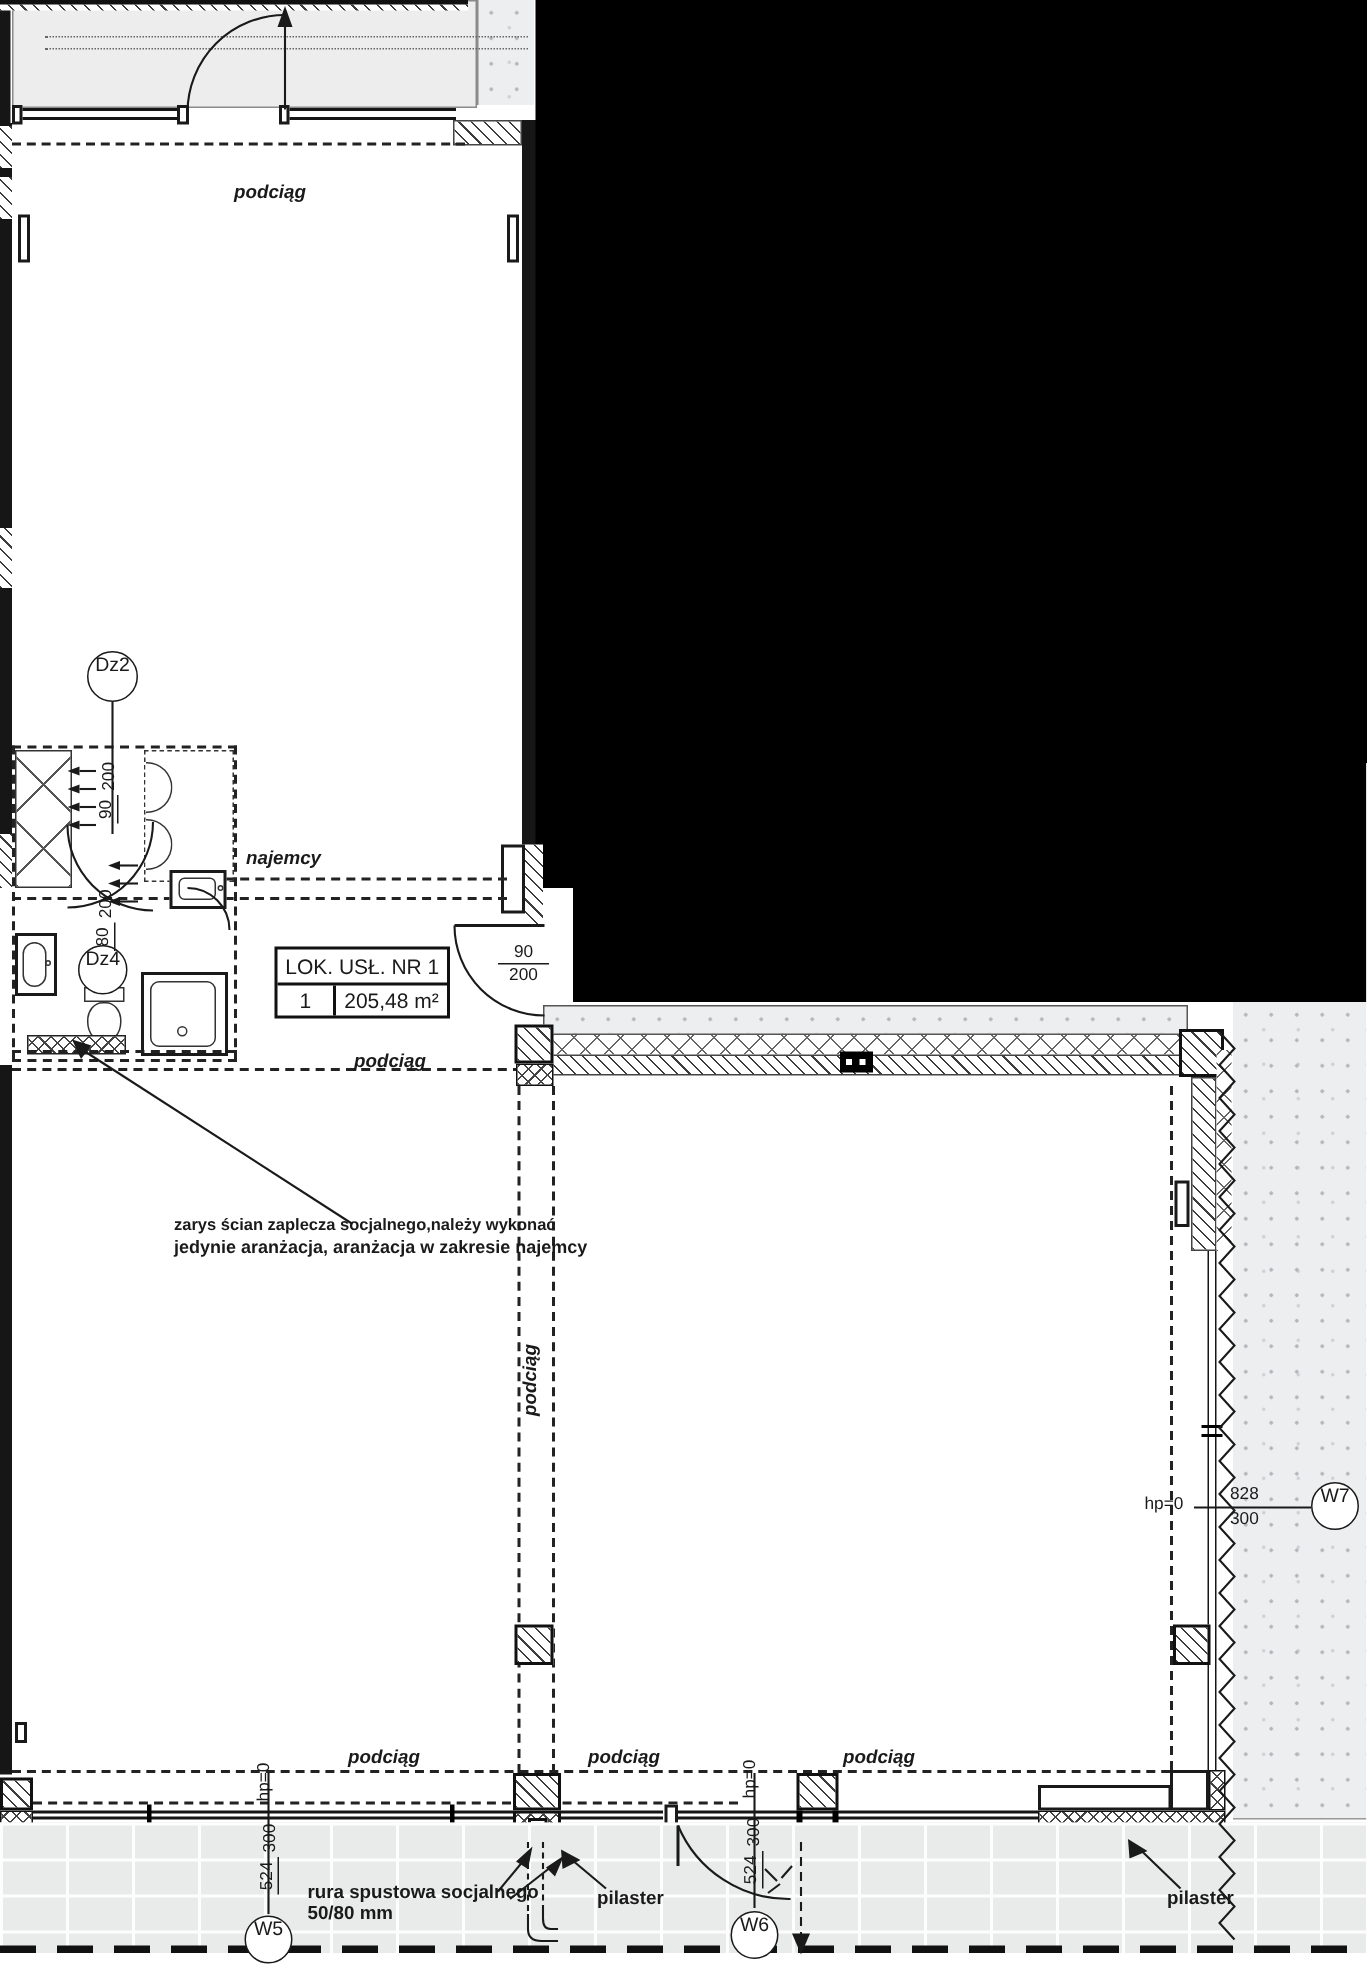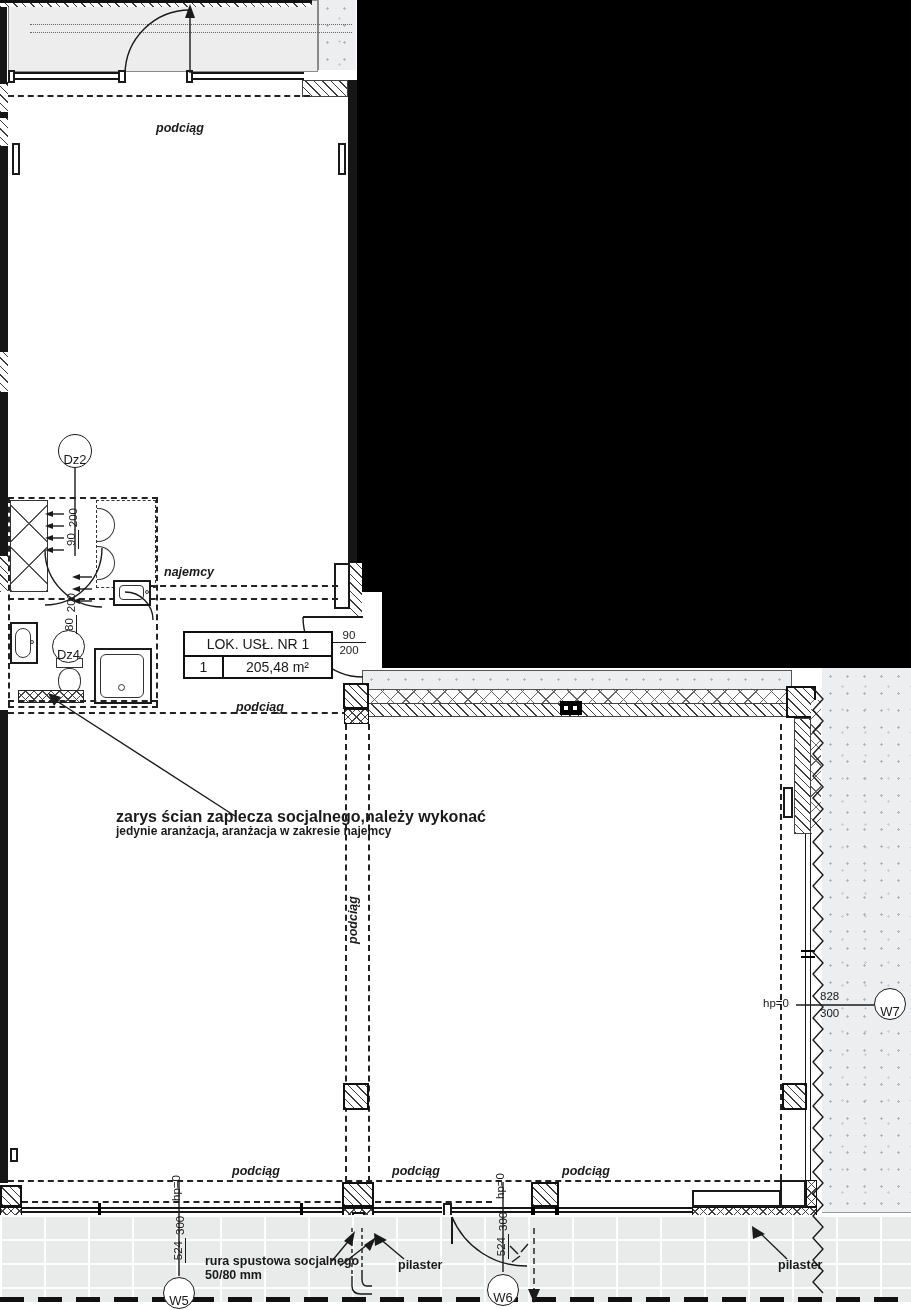--- a/index.html
+++ b/index.html
@@ -28,21 +28,21 @@
       linear-gradient(90deg,#fdfdfd 2px,transparent 2px);
       background-size:44px 24px;}
   .dh{border-top:2px dashed #222;height:0;}
   .dv{border-left:2px dashed #222;width:0;}
   .dbl{border-top:2px solid #161616;border-bottom:2px solid #161616;background:#fff;}
   .txt{font-size:12.5px;font-weight:600;line-height:14px;white-space:nowrap;}
   .it{font-style:italic;}
   .dim{font-size:11.5px;font-weight:400;line-height:12px;white-space:nowrap;}
   .rot{transform:rotate(-90deg);transform-origin:center;}
   .circ{border:1.6px solid #1a1a1a;border-radius:50%;background:#fff;display:flex;
-        align-items:flex-end;justify-content:center;font-size:13px;font-weight:400;}
+        align-items:flex-start;justify-content:center;font-size:13px;font-weight:400;}
   .fracV{display:flex;flex-direction:row;align-items:center;justify-content:center;gap:0;}
   .fracV .num{border-bottom:1.6px solid #1a1a1a;padding:0 3px 1px;}
   .fracV .den{padding:1px 3px 0;}
   .ctr{display:flex;align-items:center;justify-content:center;text-align:center;}
   .tbl{border:2px solid #111;background:#fff;font-size:14px;}
   .tbl .hdr{border-bottom:2px solid #111;text-align:center;padding:3px 0;}
   .tbl .row{display:flex;}
   .tbl .c1{width:37px;border-right:2px solid #111;text-align:center;padding:2px 0;}
   .tbl .c2{flex:1;text-align:center;padding:2px 0;}
 </style>
@@ -215,32 +215,32 @@
 
   <div class="abs txt it ctr" style="left:150px;top:121px;width:60px;height:14px;">podciąg</div>
   <div class="abs txt it ctr" style="left:232px;top:700px;width:56px;height:14px;">podciąg</div>
   <div class="abs txt it ctr rot" style="left:318px;top:913px;width:70px;height:14px;">podciąg</div>
   <div class="abs txt it ctr" style="left:228px;top:1164px;width:56px;height:14px;">podciąg</div>
   <div class="abs txt it ctr" style="left:388px;top:1164px;width:56px;height:14px;">podciąg</div>
   <div class="abs txt it ctr" style="left:558px;top:1164px;width:56px;height:14px;">podciąg</div>
   <div class="abs txt it" style="left:164px;top:565px;">najemcy</div>
 
   <div class="abs" style="left:116px;top:810px;width:252px;text-align:center;">
-    <div class="txt" style="font-size:16px;">zarys ścian zaplecza socjalnego,należy wykonać</div>
+    <div class="txt" style="font-size:11px;">zarys ścian zaplecza socjalnego,należy wykonać</div>
     <div class="txt" style="font-size:12px;">jedynie aranżacja, aranżacja w zakresie najemcy</div>
   </div>
 
   <div class="abs" style="left:205px;top:1254px;width:160px;">
     <div class="txt">rura spustowa socjalnego</div>
     <div class="txt">50/80 mm</div>
   </div>
   <div class="abs txt" style="left:398px;top:1258px;">pilaster</div>
   <div class="abs txt" style="left:778px;top:1258px;">pilaster</div>
 
-  <div class="abs tbl" style="left:183px;top:631px;width:150px;">
+  <div class="abs tbl" style="left:183px;top:631px;width:117px;">
     <div class="hdr">LOK. USŁ. NR 1</div>
     <div class="row">
       <div class="c1">1</div>
       <div class="c2">205,48 m²</div>
     </div>
   </div>
 
   <div class="abs circ" style="left:58px;top:434px;width:34px;height:34px;">
     <span>Dz2</span>
   </div>

